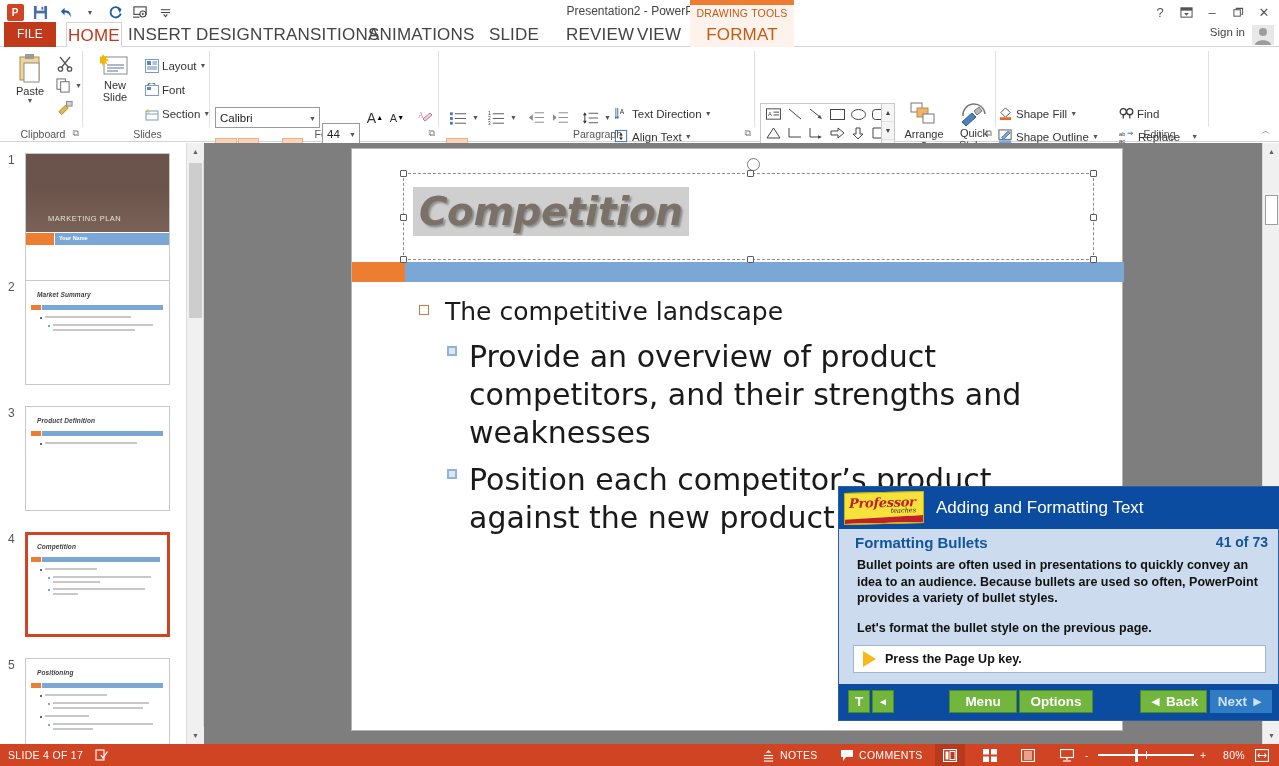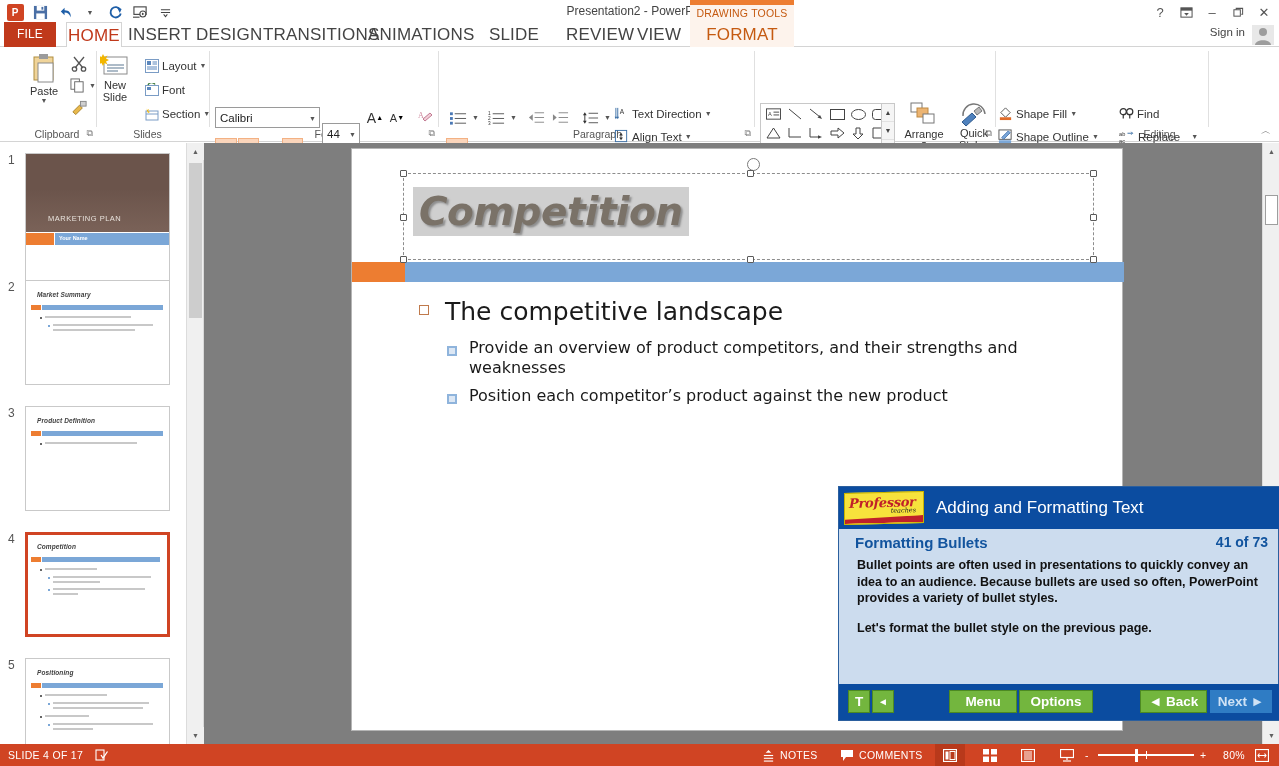--- a/index.html
+++ b/index.html
@@ -225,21 +225,21 @@
     position: relative; font-family: "DejaVu Sans", sans-serif;
     font-size: 25px; color: #1a1a1a; padding-left: 42px; margin-bottom: 10px;
     line-height: 1.22;
   }
   .bl1 .bsq {
     position: absolute; left: 16px; top: 8px; width: 10px; height: 10px;
     border: 1.5px solid #c07a4c;
   }
   .bl2 {
     position: relative; font-family: "DejaVu Sans", sans-serif;
-    font-size: 16px; color: #1a1a1a; padding-left: 66px; margin-bottom: 8px;
+    font-size: 30px; color: #1a1a1a; padding-left: 66px; margin-bottom: 8px;
     line-height: 1.28;
   }
   .bl2 .bsq {
     position: absolute; left: 44px; top: 8px; width: 10px; height: 10px;
     border: 2px solid #8fb4dc; background: #dce7f4;
   }
 
   
   .ea-scroll {
     position: absolute; left: 1262px; top: 143px; width: 17px; height: 601px;
@@ -434,21 +434,21 @@
   <div class="avatar-ic">
     <svg width="22" height="20" viewBox="0 0 22 20">
         <rect width="22" height="20" fill="#e8e8e8"></rect>
         <circle cx="11" cy="7" r="4" fill="#9d9d9d"></circle>
         <path d="M3 20 C3 13.5 19 13.5 19 20 Z" fill="#9d9d9d"></path>
       </svg>
   </div>
 
   <div class="ribbon">
 
-    <div class="grp" style="left:17px;width:80px;">
+    <div class="grp" style="left:3px;width:80px;">
       <div class="big-btn" style="left:4px;top:6px;width:46px;">
         <svg width="30" height="32" viewBox="0 0 30 32">
             <rect x="5" y="4" width="19" height="23" fill="#f0d49a" stroke="#b08d3f"></rect>
             <rect x="10" y="1" width="9" height="5" fill="#9b9b9b"></rect>
             <rect x="9" y="10" width="15" height="19" fill="#fff" stroke="#8a8a8a"></rect>
           </svg>
         <span>Paste</span>
         <span class="caret">▼</span>
       </div>
       <div class="icon-btn" style="left:50px;top:6px;width:24px;height:21px;">
@@ -1042,20 +1042,24 @@
         <span class="swoosh"></span>
       </div>
       <div class="pt-title">Adding and Formatting Text</div>
     </div>
     <div class="pt-sub">
       <span class="pt-sub-l">Formatting Bullets</span>
       <span class="pt-sub-r">41 of 73</span>
     </div>
     <div class="pt-body">Bullet points are often used in presentations to quickly convey an idea to an audience. Because bullets are used so often, PowerPoint provides a variety of bullet styles.</div>
     <div class="pt-lets">Let's format the bullet style on the previous page.</div>
+    <div class="pt-action">
+      <span class="pt-tri"></span>
+      <span class="pt-action-txt">Press the Page Up key.</span>
+    </div>
     <div class="pt-foot">
       <div class="ptb" style="left:9px;top:6px;width:22px;height:23px;">T</div>
       <div class="ptb" style="left:33px;top:6px;width:22px;height:23px;font-size:10px;">◄</div>
       <div class="ptb" style="left:110px;top:6px;width:68px;height:23px;">Menu</div>
       <div class="ptb" style="left:180px;top:6px;width:74px;height:23px;">Options</div>
       <div class="ptb" style="left:301px;top:6px;width:67px;height:23px;">◄ Back</div>
       <div class="ptb dim" style="left:371px;top:6px;width:62px;height:23px;">Next ►</div>
     </div>
   </div>
 

